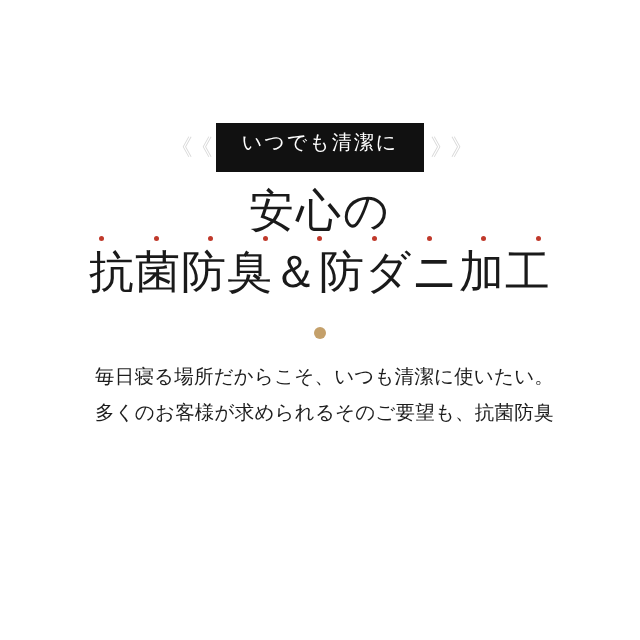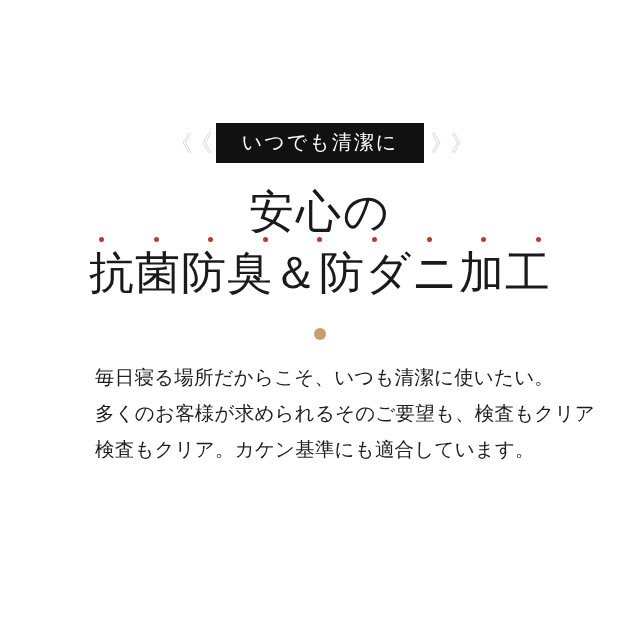--- a/index.html
+++ b/index.html
@@ -37,29 +37,29 @@
     letter-spacing: -3px;
     line-height: 1;
     font-family: "Liberation Sans", sans-serif;
     user-select: none;
   }
   .banner {
     background: #111111;
     color: #ffffff;
     font-size: 20px;
     line-height: 1;
-    padding: 9px 26px 11px 26px;
+    padding: 9px 26px 20px 26px;
     letter-spacing: 2px;
     font-family: "Liberation Serif", "DejaVu Serif", serif;
     white-space: nowrap;
   }
 
   
   .headline {
-    margin-top: 22px;
+    margin-top: 12px;
     text-align: center;
     line-height: 1.22;
   }
   .headline-line-1 {
     font-size: 45px;
     letter-spacing: 2px;
     white-space: nowrap;
   }
   .headline-line-2 {
     font-size: 45px;
@@ -141,17 +141,16 @@
         </span>
         <span>抗菌防臭＆防ダニ加工</span>
       </div>
     </div>
   </div>
 
   <div class="ornament"></div>
 
   <div class="body-copy">
     <p>毎日寝る場所だからこそ、いつも清潔に使いたい。</p>
-    <p>多くのお客様が求められるそのご要望も、検査もクリア</p>
-    <p>検査もクリア。カケン基準にも適合しています。</p>
+    <p>多くのお客様が求められるそのご要望も、抗菌防臭</p>
   </div>
 
 </div>
 
 </body></html>

